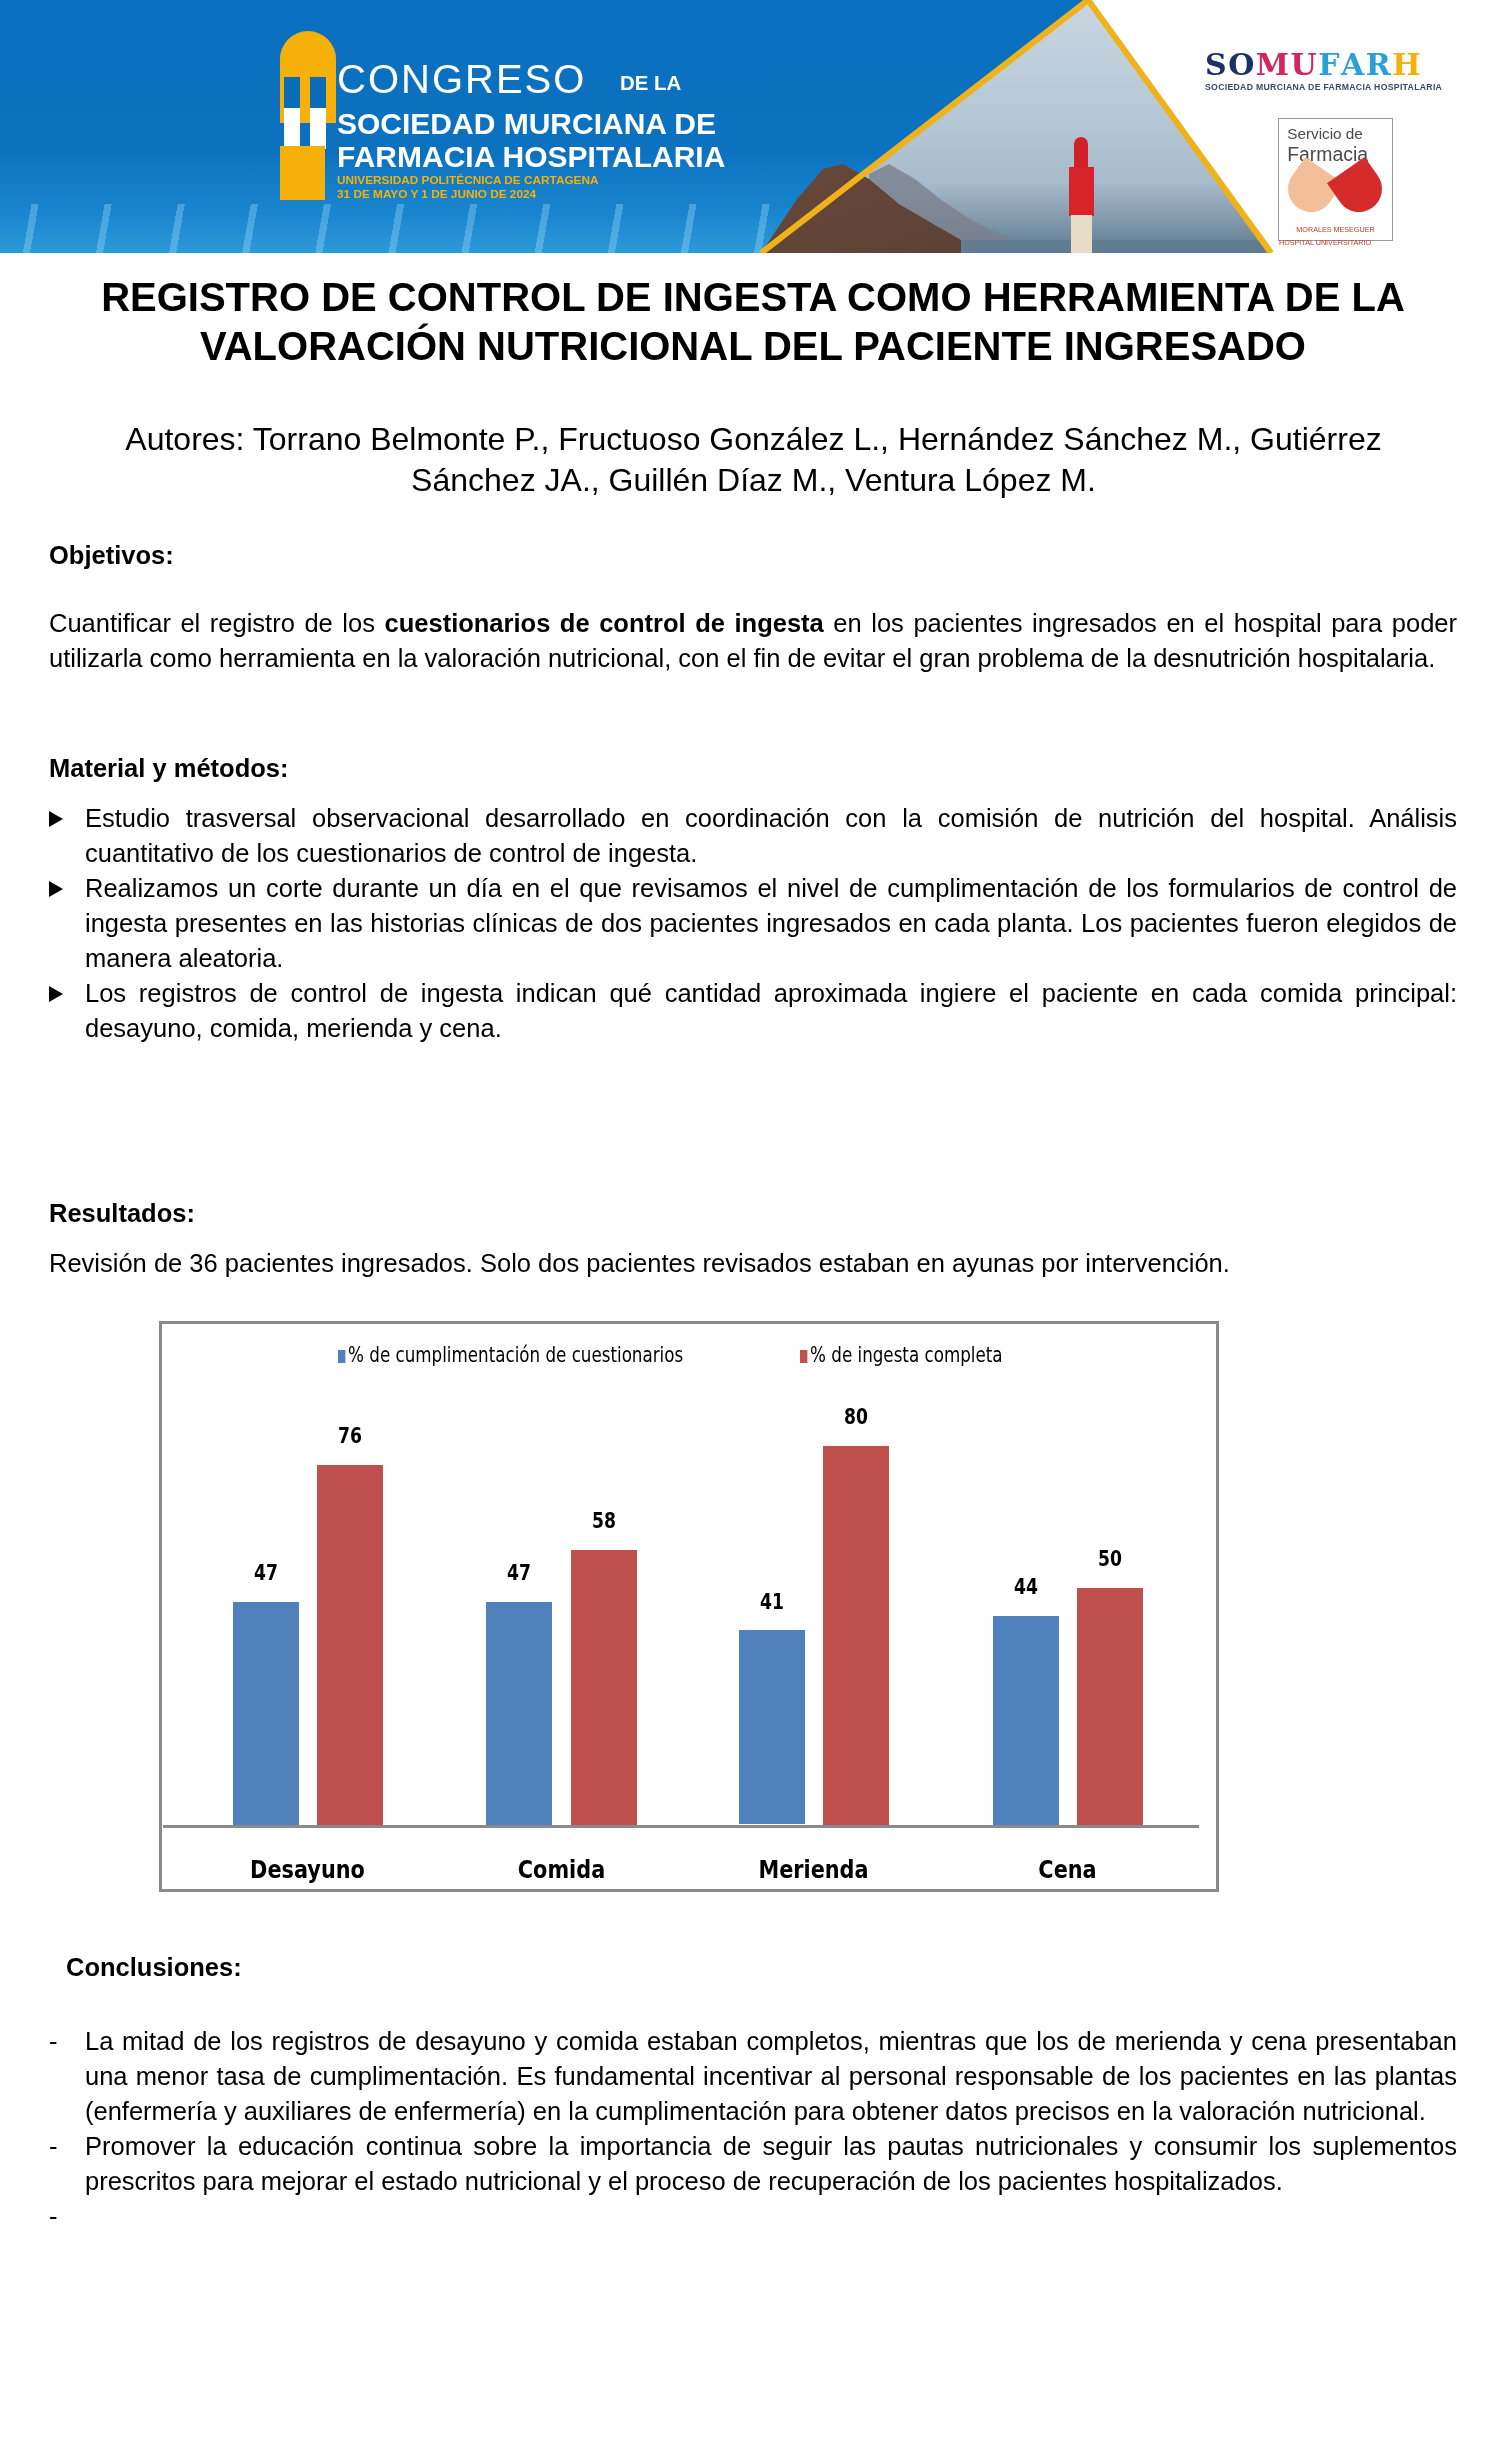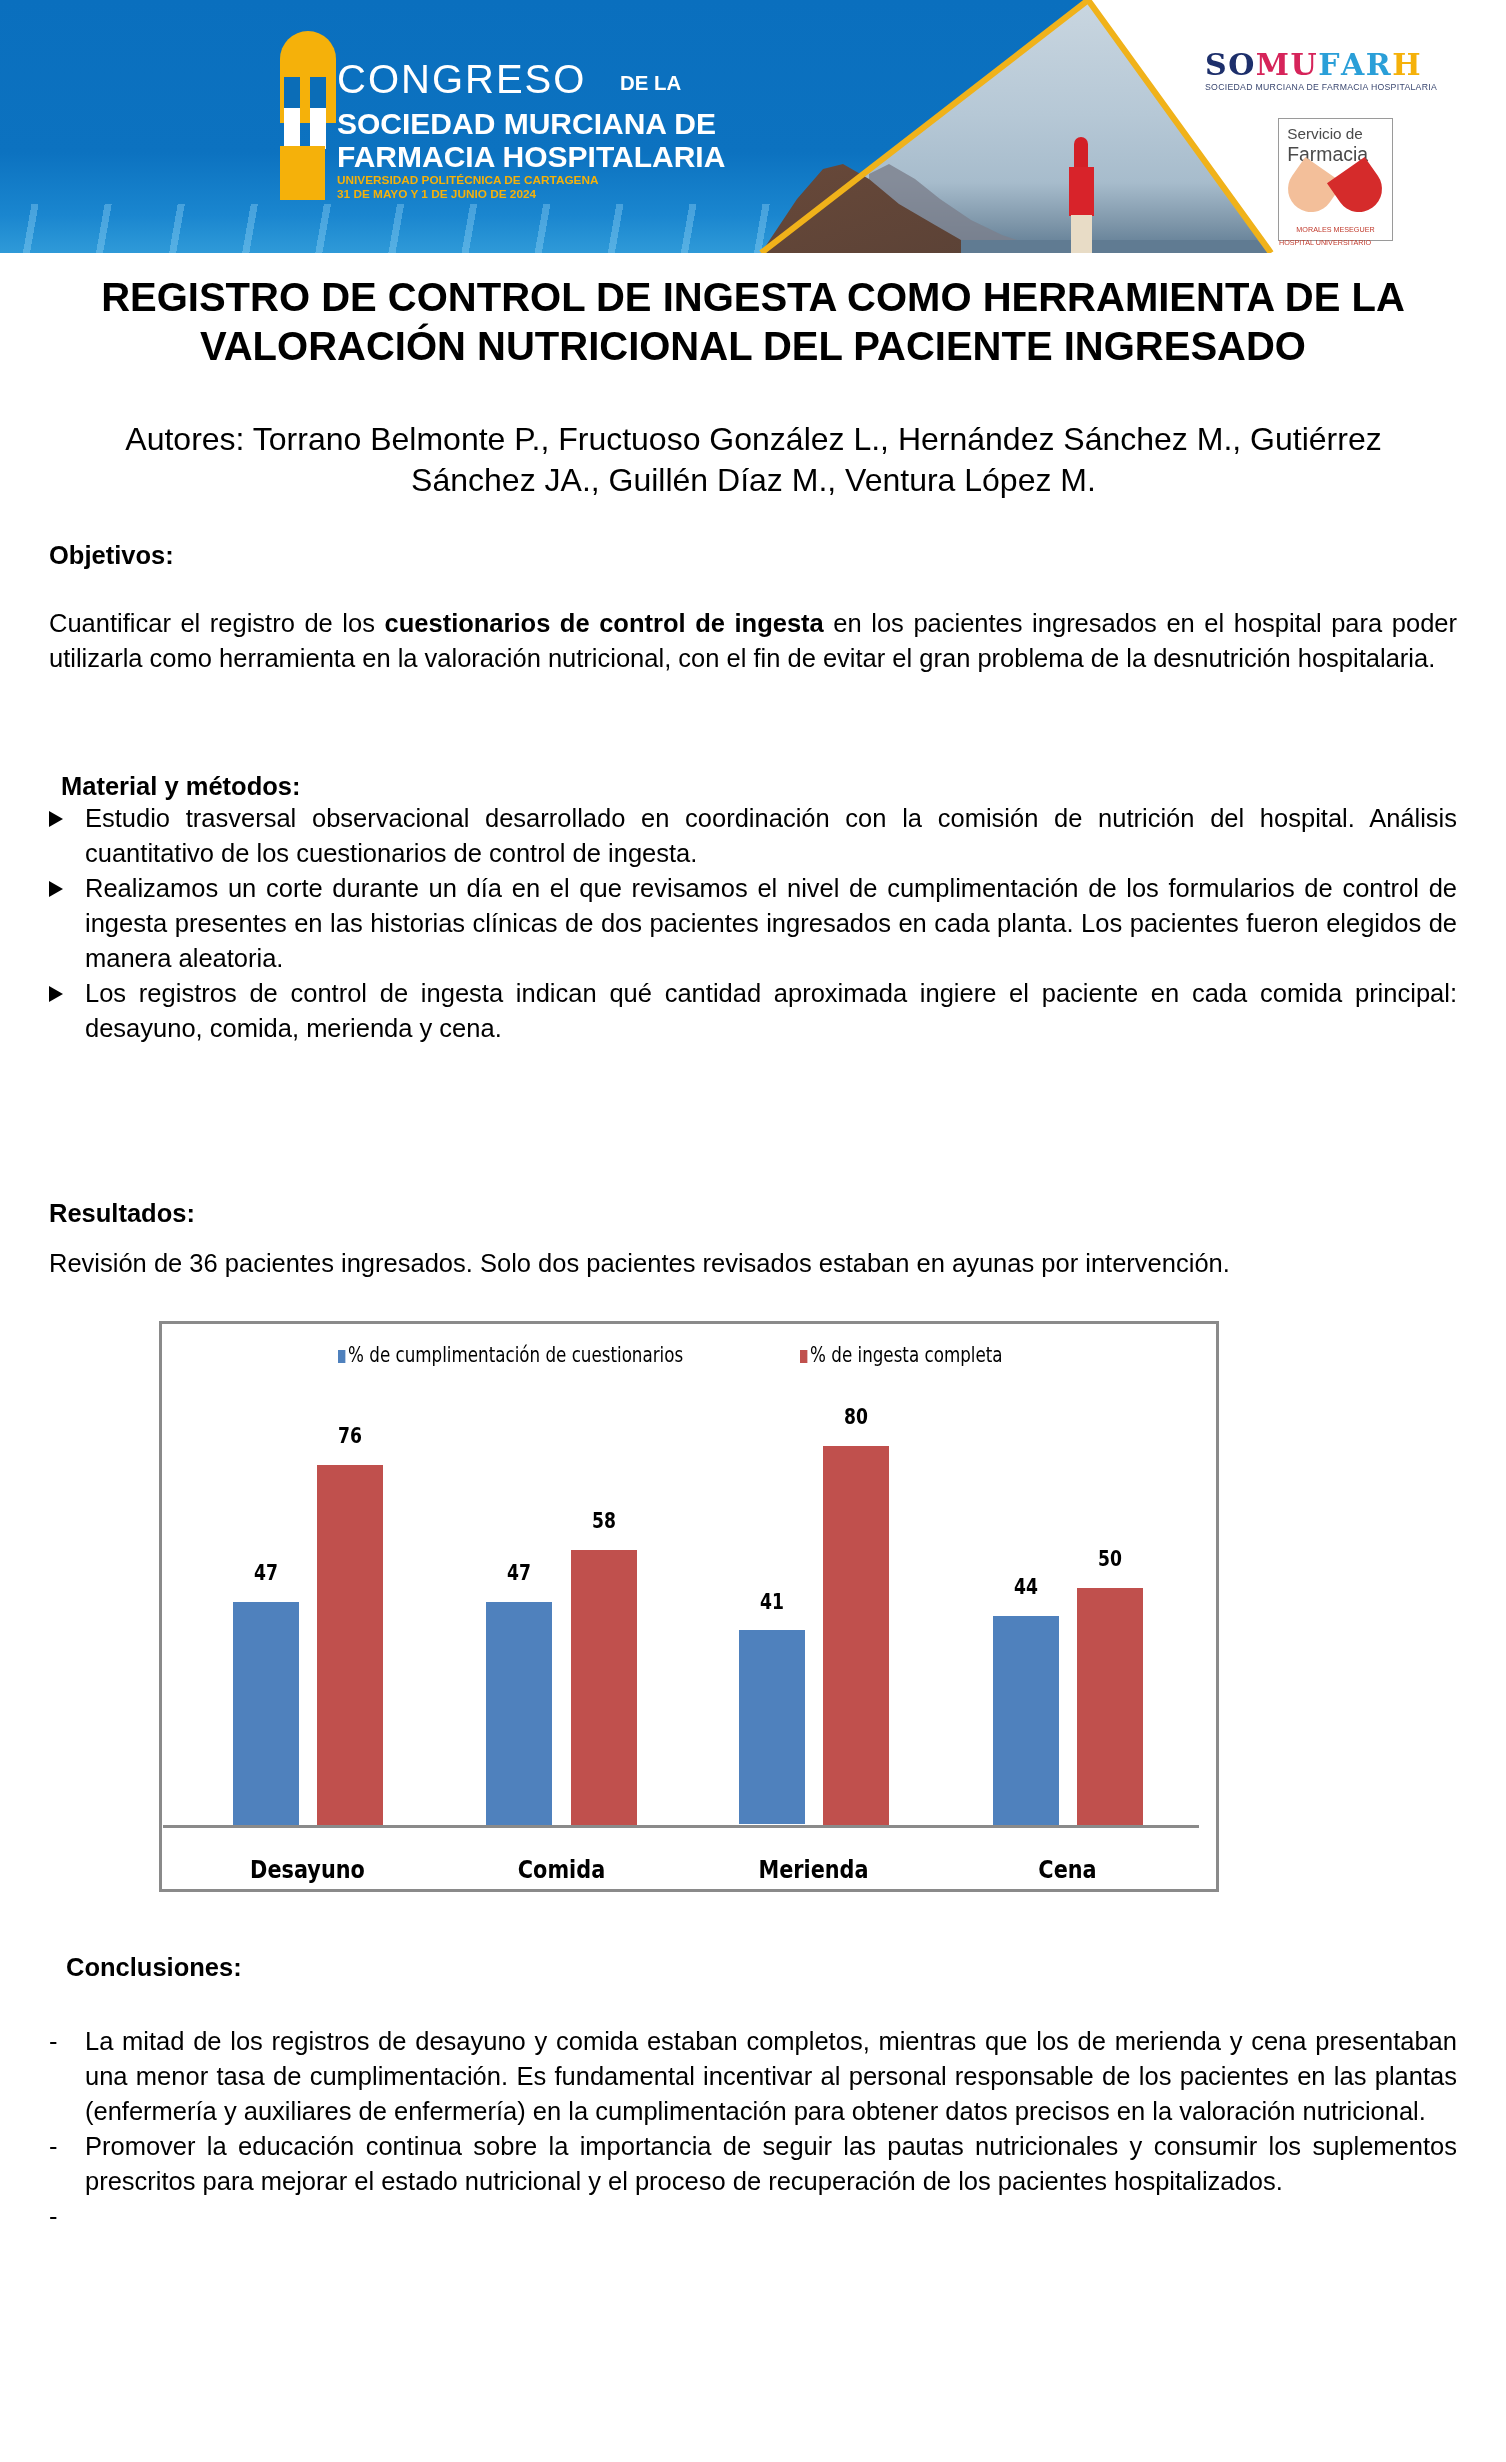--- a/index.html
+++ b/index.html
@@ -39,21 +39,21 @@
   .lg-congreso { position:absolute; left:57px; top:25.5px; font-size:40px; color:#ffffff; letter-spacing:2px; font-weight:300; }
   .lg-dela { position:absolute; left:340px; top:41px; font-size:20.4px; color:#ffffff; font-weight:bold; }
   .lg-line2 { position:absolute; left:57px; top:76px; font-size:30px; color:#ffffff; font-weight:bold; white-space:nowrap;text-align:center; }
   .lg-line3 { position:absolute; left:57px; top:109px; font-size:30px; color:#ffffff; font-weight:bold; white-space:nowrap; }
   .lg-univ { position:absolute; left:57px; top:142px; font-size:11.8px; color:#f5b10a; font-weight:bold; white-space:nowrap; }
   .lg-date { position:absolute; left:57px; top:156px; font-size:11.8px; color:#f5b10a; font-weight:bold; white-space:nowrap; }
 
   .somufarh { position:absolute; left:1205px; top:32px; width:199px; height:61px; }
   .somufarh-word { position:absolute; left:0; top:15.3px; font-size:30px; font-weight:bold; letter-spacing:1.5px; white-space:nowrap; font-family:"DejaVu Serif", serif; }
   .somufarh-word span { display:inline-block; }
-  .somufarh-sub { position:absolute; left:0; top:50px; font-size:8.7px; color:#3a4770; font-weight:normal; white-space:nowrap; letter-spacing:0.3px; }
+  .somufarh-sub { position:absolute; left:0; top:50px; font-size:8.7px; color:#3a4770; font-weight:bold; white-space:nowrap; letter-spacing:0.3px; }
 
   .farmacia-logo { position:absolute; left:1278px; top:118px; width:113px; height:121px; border:0.5px solid #9a9a9a; background:#fff; }
   .fl-line1 { position:absolute; left:8.2px; top:6.1px; font-size:15.3px; color:#4a4a4a; white-space:nowrap; }
   .fl-line2 { position:absolute; left:8.2px; top:23.5px; font-size:19.4px; color:#4a4a4a; white-space:nowrap; }
   .capsule-l { position:absolute; left:9.2px; top:47px; width:46px; height:46px; background:#f3bf9a; border-radius:0 0 23px 23px; transform:rotate(35deg); }
   .capsule-r { position:absolute; left:57px; top:47px; width:46px; height:46px; background:#d52b2b; border-radius:0 0 23px 23px; transform:rotate(-35deg); }
   .fl-hosp1 { position:absolute; left:0; width:113px; text-align:left; top:97px; font-size:7.2px; color:#c0392b;margin-top:22px; }
   .fl-hosp2 { position:absolute; left:0; width:113px; text-align:center; top:106px; font-size:7.2px; color:#c0392b; }
 
   
@@ -127,21 +127,21 @@
     <div class="fl-hosp2">MORALES MESEGUER</div>
   </div>
 </div>
 
 <div class="title">REGISTRO DE CONTROL DE INGESTA COMO HERRAMIENTA DE LA VALORACIÓN NUTRICIONAL DEL PACIENTE INGRESADO</div>
 <div class="authors">Autores: Torrano Belmonte P., Fructuoso González L., Hernández Sánchez M., Gutiérrez Sánchez JA., Guillén Díaz M., Ventura López M.</div>
 
 <div class="h-section" style="top:541px;">Objetivos:</div>
 <div class="para" style="top:606px;"><span>Cuantificar el registro de los </span><b>cuestionarios de control de ingesta</b><span> en los pacientes ingresados en el hospital para poder utilizarla como herramienta en la valoración nutricional, con el fin de evitar el gran problema de la desnutrición hospitalaria.</span></div>
 
-<div class="h-section" style="top:772px;margin-left:12px;">Material y métodos:</div>
+<div class="h-section" style="top:754px;">Material y métodos:</div>
 <div class="bullets" style="top:801px;">
   <div class="bullet"><span class="bullet-mark"><span class="arrow"></span></span><span>Estudio trasversal observacional desarrollado en coordinación con la comisión de nutrición del hospital. Análisis cuantitativo de los cuestionarios de control de ingesta.</span></div>
   <div class="bullet"><span class="bullet-mark"><span class="arrow"></span></span><span>Realizamos un corte durante un día en el que revisamos el nivel de cumplimentación de los formularios de control de ingesta presentes en las historias clínicas de dos pacientes ingresados en cada planta. Los pacientes fueron elegidos de manera aleatoria.</span></div>
   <div class="bullet"><span class="bullet-mark"><span class="arrow"></span></span><span>Los registros de control de ingesta indican qué cantidad aproximada ingiere el paciente en cada comida principal: desayuno, comida, merienda y cena.</span></div>
   <div class="gap"></div>
 </div>
 
 <div class="h-section" style="top:1199px;">Resultados:</div>
 <div class="para" style="top:1246px;">Revisión de 36 pacientes ingresados. Solo dos pacientes revisados estaban en ayunas por intervención.</div>
 

